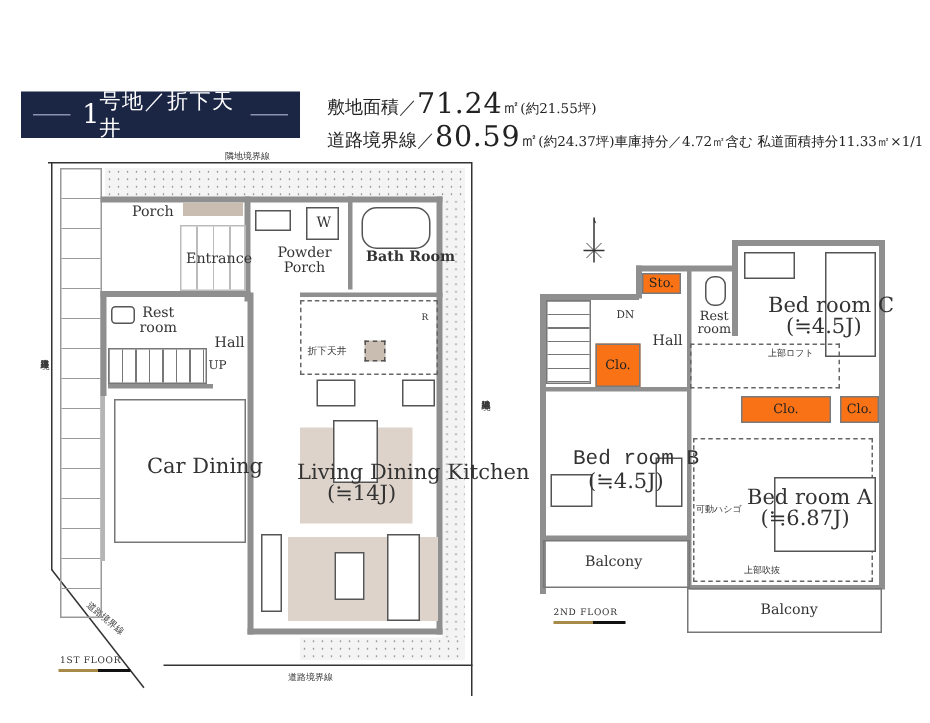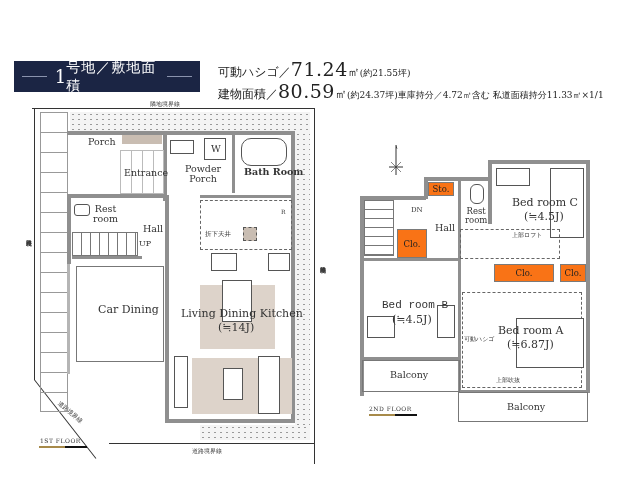--- a/index.html
+++ b/index.html
@@ -10,50 +10,50 @@
   .banner .txt { font-size: 14px; letter-spacing: 1px; }
   .banner .num { font-size: 18px; }
   .spec { left: 218px; font-size: 12px; white-space: nowrap; color: #222; }
   .spec .big { font-size: 19px; letter-spacing: 0.5px; }
   .spec .small { font-size: 9px; }
   .wall { position: absolute; background: #8f8f8f; }
   .lwall { position: absolute; background: #b5b5b5; }
   .thin { position: absolute; border: 1px solid #444; }
   .bound { position: absolute; background: #333; }
   .room-label { position: absolute; font-size: 9.5px; color: #333; text-align: center; line-height: 1.1; white-space: nowrap; }
-  .room-label.big { font-size: 11px; }
+  .room-label.big { font-size: 14px; }
   .tag { position: absolute; font-size: 6px; color: #333; white-space: nowrap; }
   .vtag { position: absolute; font-size: 6px; color: #333; writing-mode: vertical-rl; }
   .beige { position: absolute; background: #c9bdb2; }
   .beige-light { position: absolute; background: #ddd3ca; }
   .dotted { position: absolute; background-color: #f4f4f4; background-image: radial-gradient(#9a9a9a 0.6px, transparent 0.8px); background-size: 6px 5px; }
   .clo { position: absolute; background: #f97316; border: 1.5px solid #7a7a7a; font-size: 8.5px; display: flex; align-items: center; justify-content: center; color: #222; }
   .dash { position: absolute; border: 1px dashed #666; }
   .floor-tag { position: absolute; font-size: 6px; letter-spacing: 0.5px; color: #333; }
   .floor-bar { position: absolute; height: 2px; width: 48px; background: linear-gradient(to right, #a78a4a 0 55%, #111 55% 100%); }
   .stairs { position: absolute; background-image: repeating-linear-gradient(to right, transparent 0 8px, #777 8px 9px); border: 1px solid #777; }
   .stairs-v { position: absolute; background-image: repeating-linear-gradient(to bottom, transparent 0 8px, #777 8px 9px); border: 1px solid #777; }
   .fixture { position: absolute; border: 1px solid #555; background: #fff; }
   .compass { position: absolute; left: 388px; top: 143px; width: 16px; height: 34px; }
 </style>
 </head>
 <body>
 
 <div class="abs banner">
   <span class="line"></span>
   <span class="num">1</span>
-  <span class="txt">号地／敷地面積</span>
+  <span class="txt">号地／折下天井</span>
   <span class="line"></span>
 </div>
 
 <div class="abs spec" style="top:58px;">
-  <span>可動ハシゴ／</span><span class="big">71.24</span><span>㎡</span><span class="small">(約21.55坪)</span>
+  <span>敷地面積／</span><span class="big">71.24</span><span>㎡</span><span class="small">(約21.55坪)</span>
 </div>
 <div class="abs spec" style="top:80px;">
-  <span>建物面積／</span><span class="big">80.59</span><span>㎡</span><span class="small">(約24.37坪)</span><span class="small">車庫持分／4.72㎡含む 私道面積持分11.33㎡×1/1</span>
+  <span>道路境界線／</span><span class="big">80.59</span><span>㎡</span><span class="small">(約24.37坪)</span><span class="small">車庫持分／4.72㎡含む 私道面積持分11.33㎡×1/1</span>
 </div>
 
 <div>
 
   <div class="tag" style="left:150px;top:100px;">隣地境界線</div>
   <div class="bound" style="left:32px;top:108px;width:282px;height:1px;"></div>
   <div class="bound" style="left:314px;top:108px;width:1px;height:356px;"></div>
   <div class="bound" style="left:34px;top:108px;width:1px;height:272px;"></div>
   <div class="bound" style="left:109px;top:443px;width:206px;height:1px;"></div>
   <div class="bound" style="left:34px;top:380px;width:1px;height:100px;transform-origin:top left;transform:rotate(-38deg);"></div>
@@ -103,21 +103,21 @@
   <div class="tag" style="left:281px;top:208px;">R</div>
   <div class="fixture" style="left:211px;top:253px;width:26px;height:18px;"></div>
   <div class="fixture" style="left:268px;top:253px;width:22px;height:18px;"></div>
 
   <div class="beige-light" style="left:200px;top:285px;width:75px;height:64px;"></div>
   <div class="fixture" style="left:222px;top:280px;width:30px;height:42px;"></div>
   <div class="beige-light" style="left:192px;top:358px;width:100px;height:56px;"></div>
   <div class="fixture" style="left:223px;top:368px;width:20px;height:32px;"></div>
   <div class="fixture" style="left:258px;top:356px;width:22px;height:58px;"></div>
   <div class="fixture" style="left:174px;top:356px;width:14px;height:52px;"></div>
-  <div class="room-label big" style="left:181px;top:308px;">Living Dining Kitchen</div>
+  <div class="room-label big" style="left:198px;top:308px;">Living Dining Kitchen</div>
   <div class="room-label big" style="left:218px;top:322px;">(≒14J)</div>
 
   <div class="thin" style="left:76px;top:266px;width:88px;height:96px;border-color:#777;"></div>
   <div class="room-label big" style="left:98px;top:304px;">Car Dining</div>
   <div class="lwall" style="left:67px;top:264px;width:3px;height:110px;"></div>
 
   <div class="floor-tag" style="left:40px;top:437px;">1ST FLOOR</div>
   <div class="floor-bar" style="left:39px;top:446px;"></div>
 </div>
 

